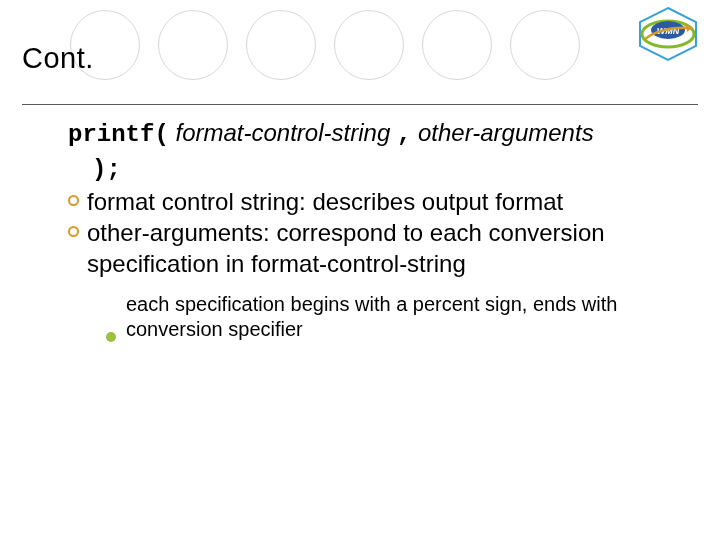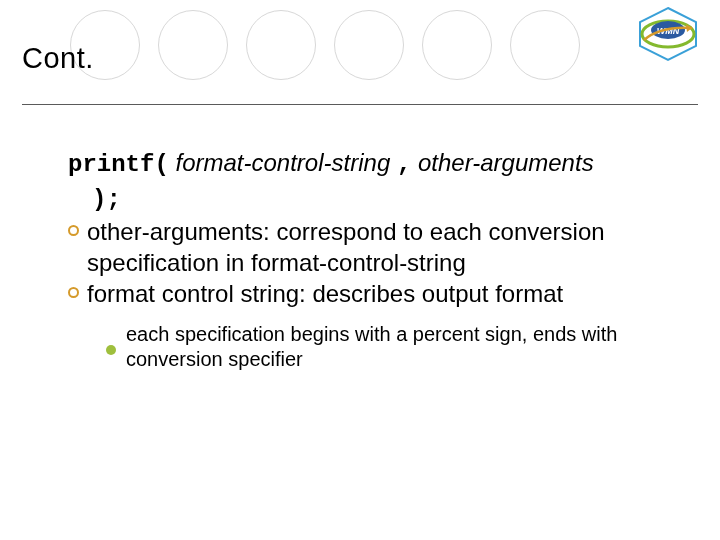--- a/index.html
+++ b/index.html
@@ -45,21 +45,21 @@
   .hr {
     position: absolute;
     top: 104px;
     left: 22px;
     width: 676px;
     height: 1px;
     background: #5a5a5a;
   }
   .body {
     position: absolute;
-    top: 148px;
+    top: 118px;
     left: 68px;
     width: 620px;
     font-size: 24px;
     line-height: 1.28;
   }
   .syntax {
     margin-bottom: 2px;
   }
   .code {
     font-family: "Courier New", monospace;
@@ -83,21 +83,21 @@
     margin-top: 8px;
     margin-right: 8px;
     box-sizing: border-box;
     background: #fff;
   }
   .bullet-text {
     flex: 1 1 auto;
   }
   .sub-row {
     display: flex;
-    align-items: center;
+    align-items: flex-end;
     margin-top: 12px;
     margin-left: 38px;
     font-size: 20px;
     line-height: 1.25;
     width: 560px;
   }
   .dot {
     flex: 0 0 auto;
     width: 10px;
     height: 10px;
@@ -140,26 +140,26 @@
     <span class="ital">format-control-string</span>
     <span class="code">,</span>
     <span class="ital">other-arguments</span>
   </div>
   <div class="syntax" style="padding-left:24px;">
     <span class="code">);</span>
   </div>
 
   <div class="bullet-row">
     <span class="ring"></span>
-    <span class="bullet-text">other-arguments: correspond to each conversion specification in format-control-string</span>
+    <span class="bullet-text">format control string: describes output format</span>
   </div>
 
   <div class="bullet-row">
     <span class="ring"></span>
-    <span class="bullet-text">format control string: describes output format</span>
+    <span class="bullet-text">other-arguments: correspond to each conversion specification in format-control-string</span>
   </div>
 
   <div class="sub-row">
     <span class="dot"></span>
     <span>each specification begins with a percent sign, ends with conversion specifier</span>
   </div>
 
 </div>
 
 </body></html>

